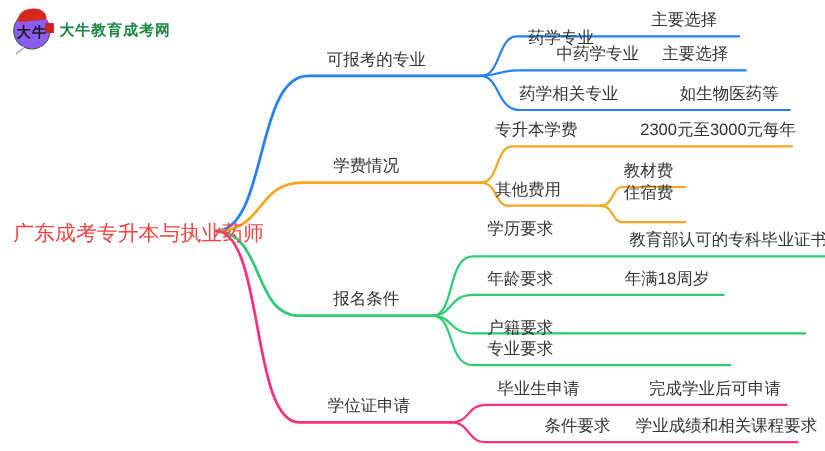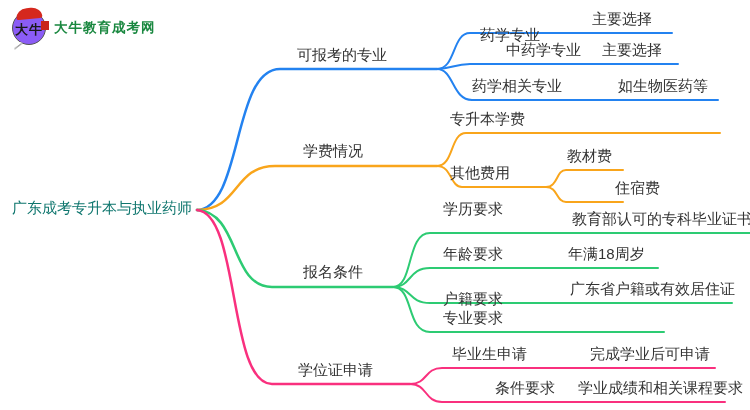--- a/index.html
+++ b/index.html
@@ -1,21 +1,21 @@
 <!DOCTYPE html>
 <html><head>
 <meta charset="utf-8">
 <style>
   html,body{margin:0;padding:0;background:#ffffff;}
   body{width:750px;height:410px;position:relative;overflow:hidden;
        font-family:"Liberation Sans","DejaVu Sans",sans-serif;}
   .stage{position:absolute;inset:0;}
   svg.wires{position:absolute;left:0;top:0;}
   .node{position:absolute;white-space:nowrap;font-size:15px;color:#333;line-height:16px;}
-  .root-label{position:absolute;left:12px;top:199px;font-size:15px;color:#0f766e;white-space:nowrap;}
+  .root-label{position:absolute;left:12px;top:199px;font-size:19px;color:#ef4444;white-space:nowrap;}
   
   .logo{position:absolute;left:12px;top:11px;display:flex;align-items:center;gap:8px;cursor:pointer;}
   .logo-icon{position:relative;width:34px;height:34px;border:1.5px solid #555;border-radius:50%;
              background:#8b5cf6;box-sizing:border-box;}
   .logo-icon .cap{position:absolute;left:3px;top:-4px;width:26px;height:11px;background:#d5281e;
                   border-radius:13px 13px 3px 3px / 11px 11px 2px 2px;transform:rotate(-6deg);}
   .logo-icon .han{position:absolute;left:0;right:0;top:9px;text-align:center;font-weight:bold;
                   font-size:13px;color:#1a1a1a;letter-spacing:1px;}
   .logo-icon .seal{position:absolute;right:-4px;top:9px;width:8px;height:9px;background:#c9231a;}
   .logo-icon .tail{position:absolute;left:2px;bottom:-5px;width:0;height:0;
@@ -71,31 +71,31 @@
   <div class="node" style="left:297px;top:47px;">可报考的专业</div>
   <div class="node" style="left:480px;top:11px;margin-top:16px;">药学专业</div>
   <div class="node" style="left:592px;top:11px;">主要选择</div>
   <div class="node" style="left:470px;top:42px;margin-left:36px;">中药学专业</div>
   <div class="node" style="left:602px;top:42px;">主要选择</div>
   <div class="node" style="left:618px;top:78px;">如生物医药等</div>
   <div class="node" style="left:472px;top:78px;">药学相关专业</div>
 
   <div class="node" style="left:303px;top:143px;">学费情况</div>
   <div class="node" style="left:450px;top:111px;">专升本学费</div>
+  <div class="node" style="left:582px;top:111px;">2300元至3000元每年</div>
   <div class="node" style="left:450px;top:165px;">其他费用</div>
   <div class="node" style="left:567px;top:148px;">教材费</div>
-  <div class="node" style="left:567px;top:180px;margin-left:48px;">住宿费</div>
+  <div class="node" style="left:567px;top:168px;">住宿费</div>
 
   <div class="node" style="left:303px;top:264px;">报名条件</div>
   <div class="node" style="left:443px;top:201px;">学历要求</div>
   <div class="node" style="left:572px;top:211px;">教育部认可的专科毕业证书</div>
   <div class="node" style="left:443px;top:246px;">年龄要求</div>
   <div class="node" style="left:568px;top:246px;">年满18周岁</div>
   <div class="node" style="left:443px;top:291px;">户籍要求</div>
-  <div class="node" style="left:570px;top:281px;">广东省户籍或有效居住证</div>
   <div class="node" style="left:443px;top:310px;">专业要求</div>
 
   <div class="node" style="left:298px;top:362px;">学位证申请</div>
   <div class="node" style="left:452px;top:346px;">毕业生申请</div>
   <div class="node" style="left:590px;top:346px;">完成学业后可申请</div>
   <div class="node" style="left:452px;top:380px;margin-left:43px;">条件要求</div>
   <div class="node" style="left:578px;top:380px;">学业成绩和相关课程要求</div>
 
 </div>
 

